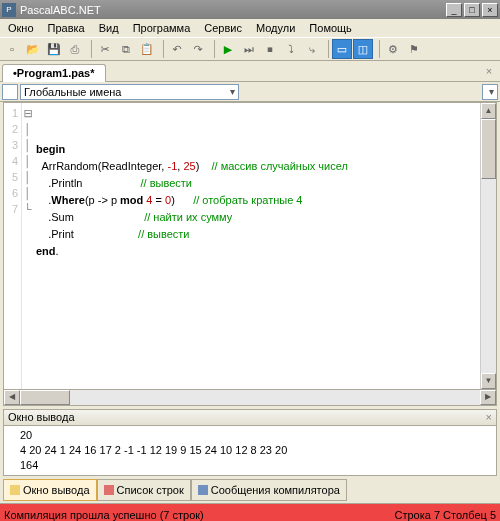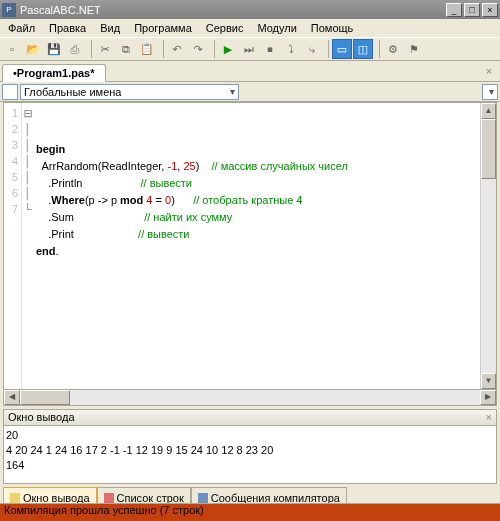--- a/index.html
+++ b/index.html
@@ -32,42 +32,42 @@
 .vscroll { width:16px; background:#e8e8e8; border-left:1px solid #ccc; position:relative; }
 .vscroll .up, .vscroll .dn { height:16px; background:#d4d0c8; border:1px solid #fff; border-right-color:#888; border-bottom-color:#888; text-align:center; font-size:8px; line-height:14px; color:#555; }
 .vscroll .dn { position:absolute; bottom:0; left:0; right:0; }
 .vscroll .thumb { position:absolute; top:16px; left:0; right:0; height:60px; background:#d4d0c8; border:1px solid #fff; border-right-color:#888; border-bottom-color:#888; }
 .hscroll { height:16px; margin:0 3px; background:#e8e8e8; display:flex; border:1px solid #aca899; border-top:none; }
 .hscroll .btn { width:16px; background:#d4d0c8; border:1px solid #fff; border-right-color:#888; border-bottom-color:#888; text-align:center; font-size:8px; line-height:12px; color:#555;}
 .hscroll .track { flex:1; position:relative; }
 .hscroll .thumb { position:absolute; left:0; top:0; bottom:0; width:50px; background:#d4d0c8; border:1px solid #fff; border-right-color:#888; border-bottom-color:#888;}
 .panetitle { height:17px; margin:3px 3px 0; background:linear-gradient(#f4f3ee,#e4e1d2); border:1px solid #aca899; padding:1px 4px; font-size:11px; display:flex; }
 .panetitle .x { margin-left:auto; color:#888; }
-.output { height:58px; margin:0 3px; background:#fff; border:1px solid #aca899; border-top:none; font:13px Consolas,'Courier New',monospace; padding:2px 2px; line-height:15px; white-space:pre; overflow:hidden; }
+.output { height:50px; margin:0 3px; background:#fff; border:1px solid #aca899; border-top:none; font:13px Consolas,'Courier New',monospace; padding:2px 16px; line-height:15px; white-space:pre; overflow:hidden; }
 .btabs { height:22px; margin:3px 3px 0; display:flex; gap:0; }
 .btab { background:#ece9d8; border:1px solid #aca899; padding:2px 6px; display:flex; align-items:center; gap:3px; font-size:10px; }
 .btab.active { background:#fff4d8; border-color:#d6a84a; }
 .btab .sq { width:10px; height:10px; }
-.status { position:absolute; left:0; right:0; bottom:0; height:18px; background:#c2410c; border-top:1px solid #aca899; display:flex; align-items:flex-start; padding:0 4px; font-size:10px; }
+.status { position:absolute; left:0; right:0; bottom:0; height:18px; background:#ef4444; border-top:1px solid #aca899; display:flex; align-items:flex-end; padding:0 4px; font-size:10px; }
 .status .r { margin-left:auto; }
 </style>
 </head>
 <body>
 
 <div class="titlebar">
   <div class="ico">P</div>
   <span>PascalABC.NET</span>
   <div class="spacer"></div>
   <div class="winbtn">_</div>
   <div class="winbtn">□</div>
   <div class="winbtn">×</div>
 </div>
 
 <div class="menubar">
-  <span>Файл</span>
+  <span>Окно</span>
   <span>Правка</span>
   <span>Вид</span>
   <span>Программа</span>
   <span>Сервис</span>
   <span>Модули</span>
   <span>Помощь</span>
 </div>
 
 <div class="toolbar">
   <div class="tbtn">▫</div>
@@ -168,13 +168,14 @@
       <span>Список строк</span>
     </div>
   <div class="btab">
       <span class="sq" style="background:#7090c0"></span>
       <span>Сообщения компилятора</span>
     </div>
 </div>
 
 <div class="status">
   <span>Компиляция прошла успешно (7 строк)</span>
+  <span class="r">Строка  7 Столбец  5</span>
 </div>
 
 </body></html>

